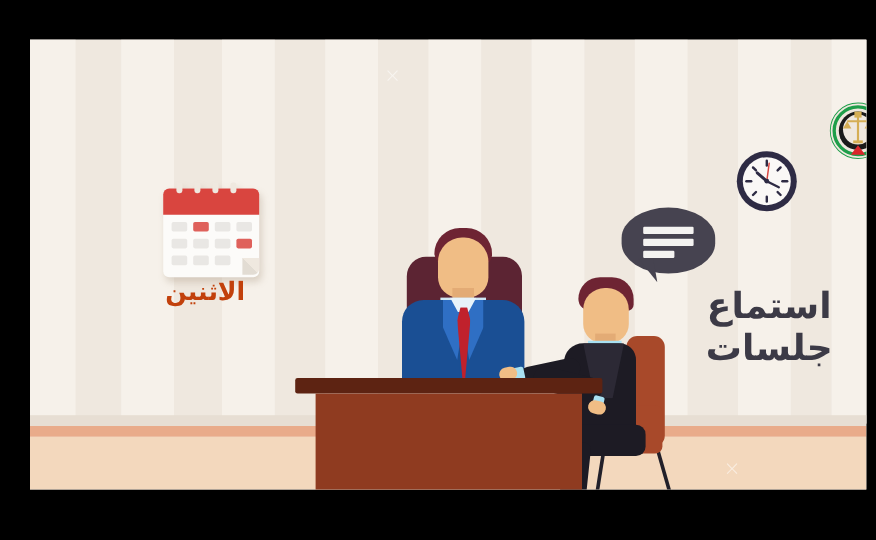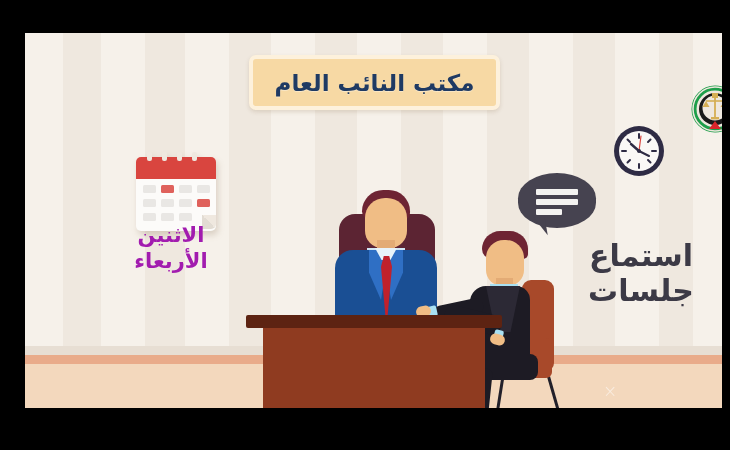--- a/index.html
+++ b/index.html
@@ -44,22 +44,22 @@
             border-radius:5px 5px 0 0;}
   .ring{position:absolute;top:1px;width:5px;height:9px;background:#efe8df;border-radius:2px;}
   .cell{position:absolute;width:13px;height:8px;background:#e9e7e4;border-radius:1.5px;}
   .cell.red{background:transparent;}
   .cell.red i{display:block;width:13px;height:8px;background:#d9453f;border-radius:1.5px;opacity:.85;}
   .curl{position:absolute;right:6px;bottom:6px;width:14px;height:14px;
         background:linear-gradient(225deg,#efe8df 0 50%,#e2dcd3 50% 100%);
         border-radius:0 0 5px 0;}
 
   
-  #daytext{position:absolute;left:86px;top:190px;width:120px;text-align:center;direction:rtl;
-           color:#a21caf;font-weight:bold;font-size:21px;line-height:1.22;}
+  #daytext{position:absolute;left:86px;top:198px;width:120px;text-align:center;direction:rtl;
+           color:#c2410c;font-weight:bold;font-size:21px;line-height:1.22;}
   #righttext{position:absolute;left:536px;top:206px;width:160px;text-align:center;direction:rtl;
              color:#3c3a46;font-weight:bold;font-size:30px;line-height:1.15;}
 
   
   #bubble{position:absolute;left:493px;top:140px;width:78px;height:55px;
           background:#464350;border-radius:50%/46%;}
   #bubble .tail{position:absolute;left:9px;top:42px;width:0;height:0;
         border-left:7px solid transparent;border-right:12px solid #464350;
         border-bottom:22px solid transparent;transform:rotate(-10deg);}
   #bubble .bar{position:absolute;background:#f4f3f1;border-radius:1px;height:6px;}
@@ -131,23 +131,20 @@
     <div class="stripe" style="left:590px;width:44px;background:#f6f1ea;"></div>
     <div class="stripe" style="left:668px;width:30px;background:#f6f1ea;"></div>
     <div class="baseboard"></div>
     <div class="floorline"></div>
     <div class="floor"></div>
 
     <div class="wm" style="left:295px;top:22px;">×</div>
     <div class="wm" style="left:350px;top:320px;">×</div>
     <div class="wm" style="left:578px;top:350px;">×</div>
 
-    <div id="banner">
-      <span class="txt">مكتب النائب العام</span>
-    </div>
 
     <div id="emblem">
       <svg viewBox="0 0 48 48" width="48" height="48">
         <circle cx="24" cy="24" r="22" fill="#efe8df"></circle>
         <path d="M24 3a21 21 0 0 1 0 42" fill="none" stroke="#1E9E4A" stroke-width="5"></path>
         <path d="M24 3a21 21 0 0 0 0 42" fill="none" stroke="#1E9E4A" stroke-width="5"></path>
         <circle cx="24" cy="24" r="16" fill="#1A1A1A"></circle>
         <circle cx="24" cy="23" r="12.5" fill="#efe8df"></circle>
         <path d="M24 10 L24 34" stroke="#D5AE54" stroke-width="1.8"></path>
         <path d="M15 16 L33 16" stroke="#D5AE54" stroke-width="1.6"></path>
@@ -201,21 +198,20 @@
           <i></i>
         </div>
       <div class="cell" style="left:13px;top:62px;"></div>
       <div class="cell" style="left:31px;top:62px;"></div>
       <div class="cell" style="left:49px;top:62px;"></div>
       <div class="curl"></div>
     </div>
 
     <div id="daytext">
       <div>الاثنين</div>
-      <div>الأربعاء</div>
     </div>
 
     <div id="righttext">
       <div>استماع</div>
       <div>جلسات</div>
     </div>
 
     <div id="bubble">
       <div class="tail"></div>
       <div class="bar" style="left:18px;top:16px;width:42px;"></div>

